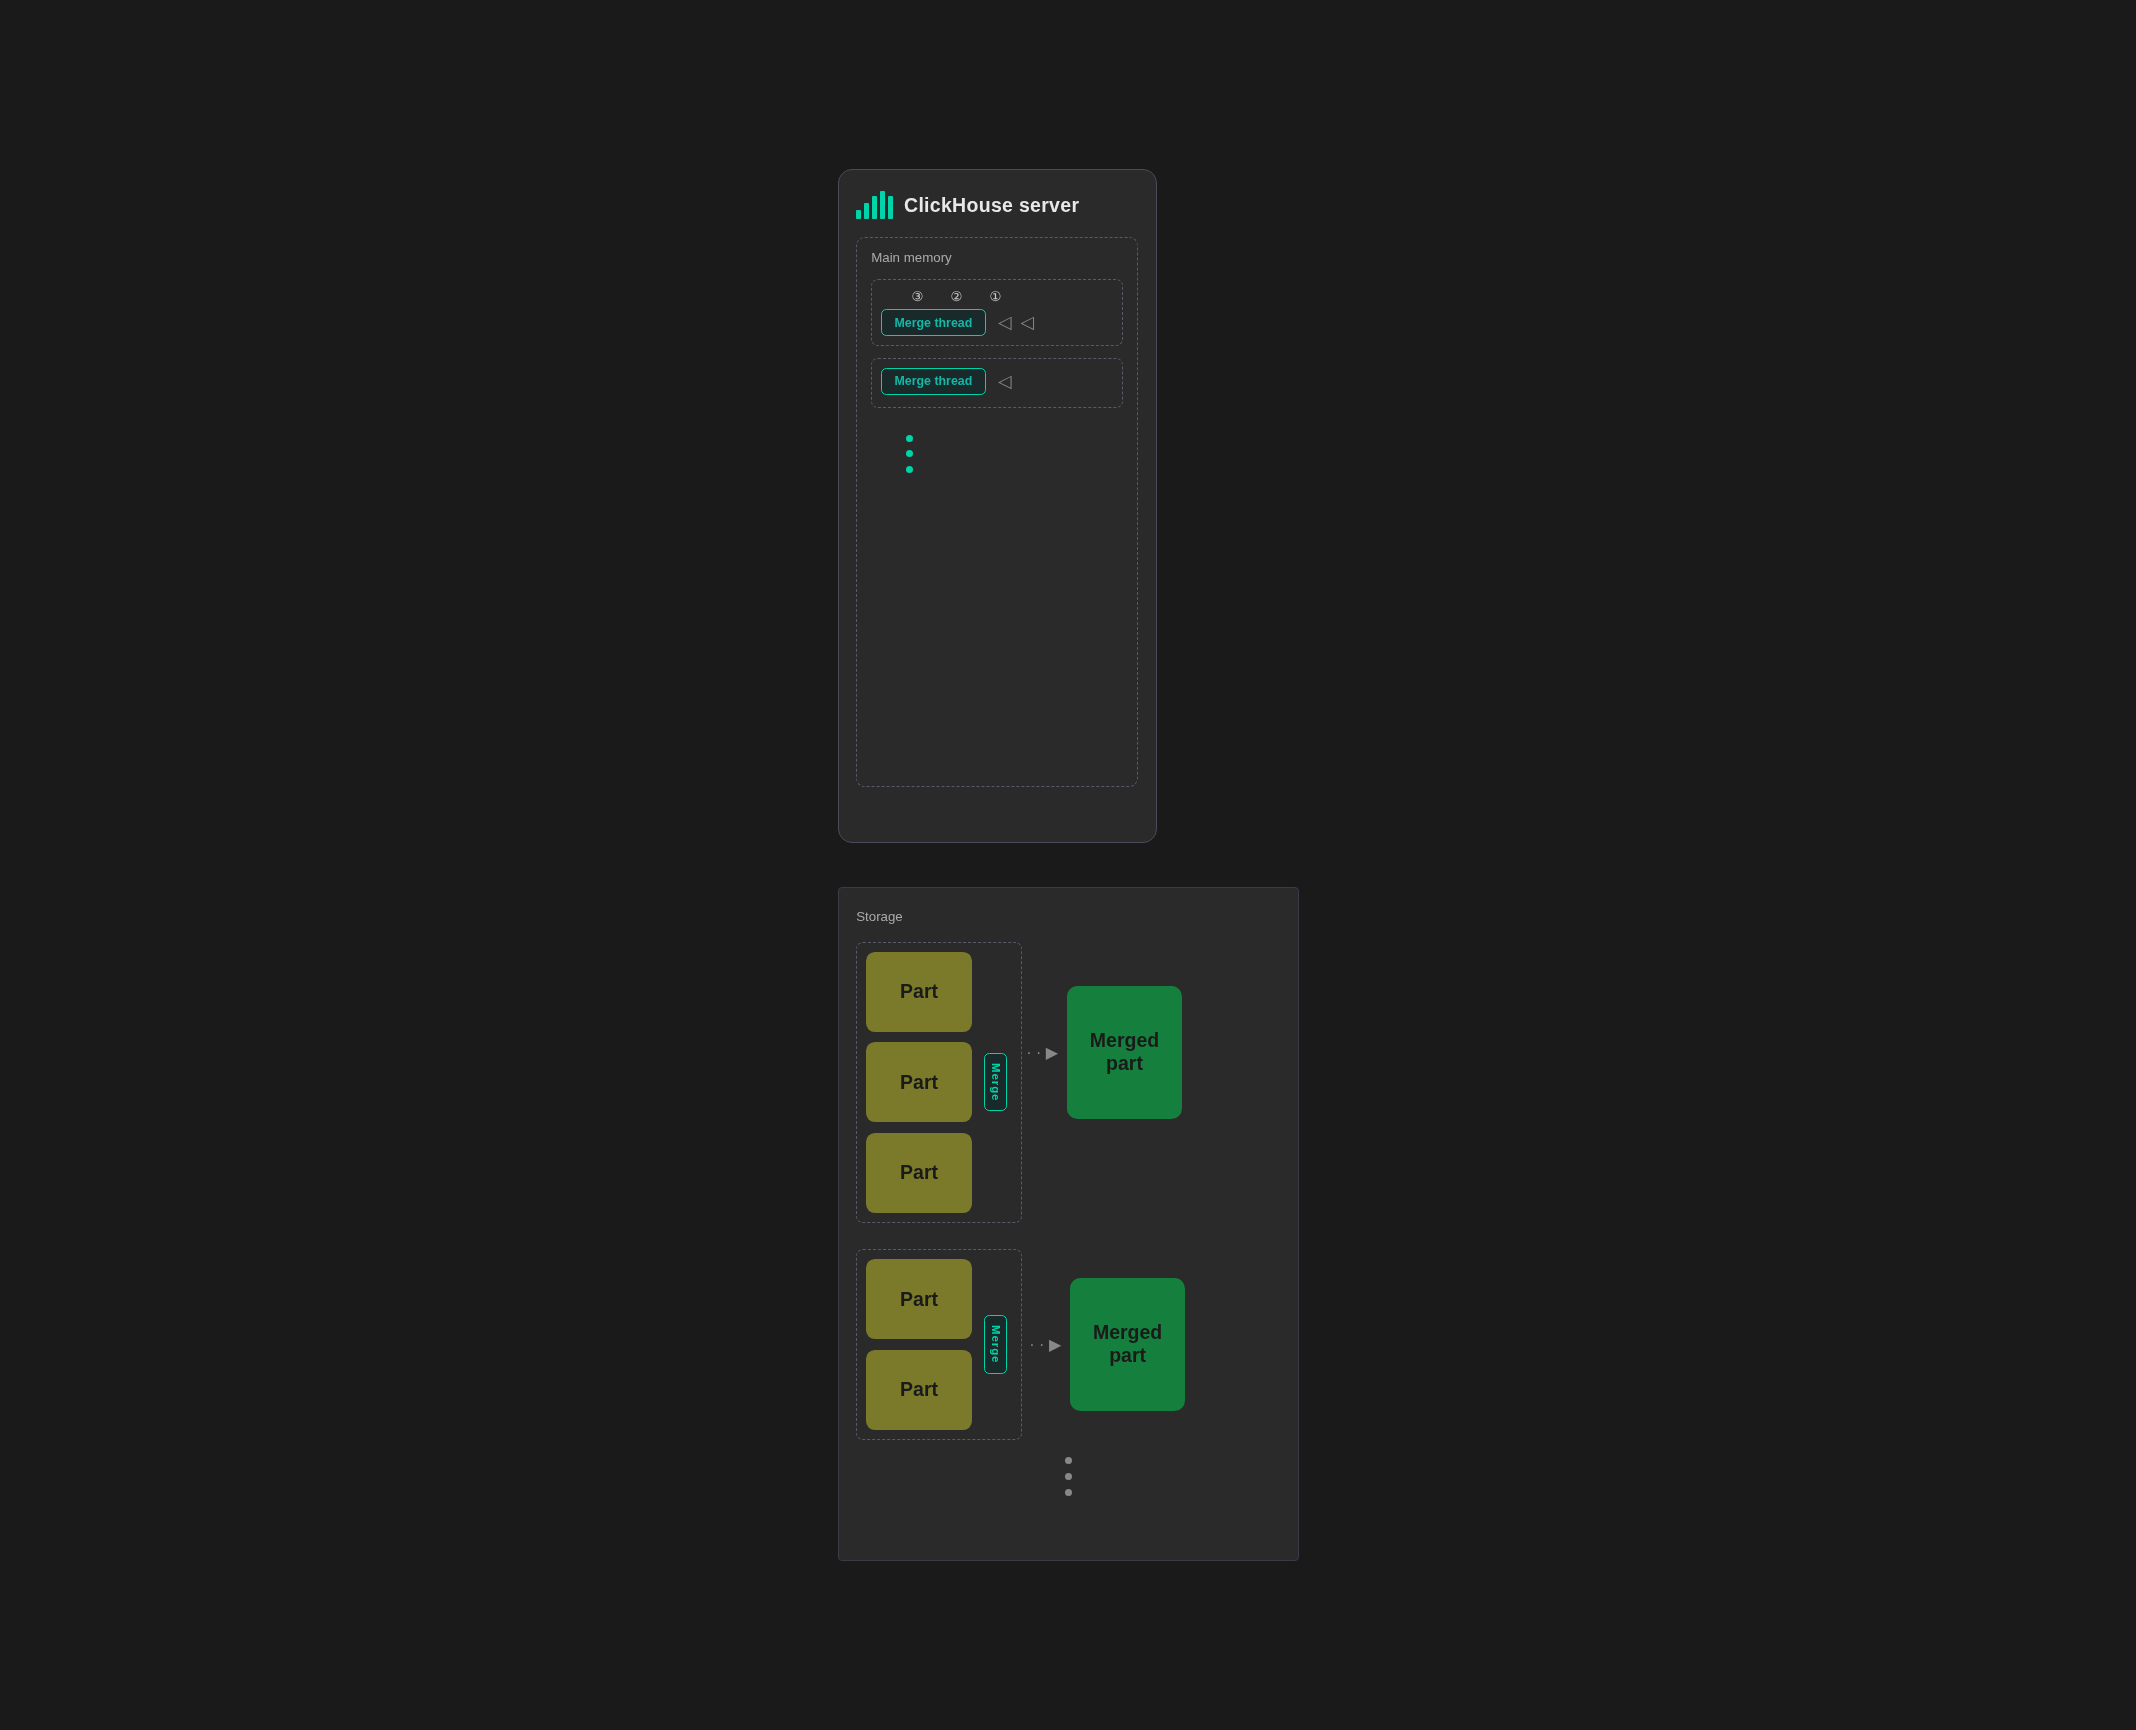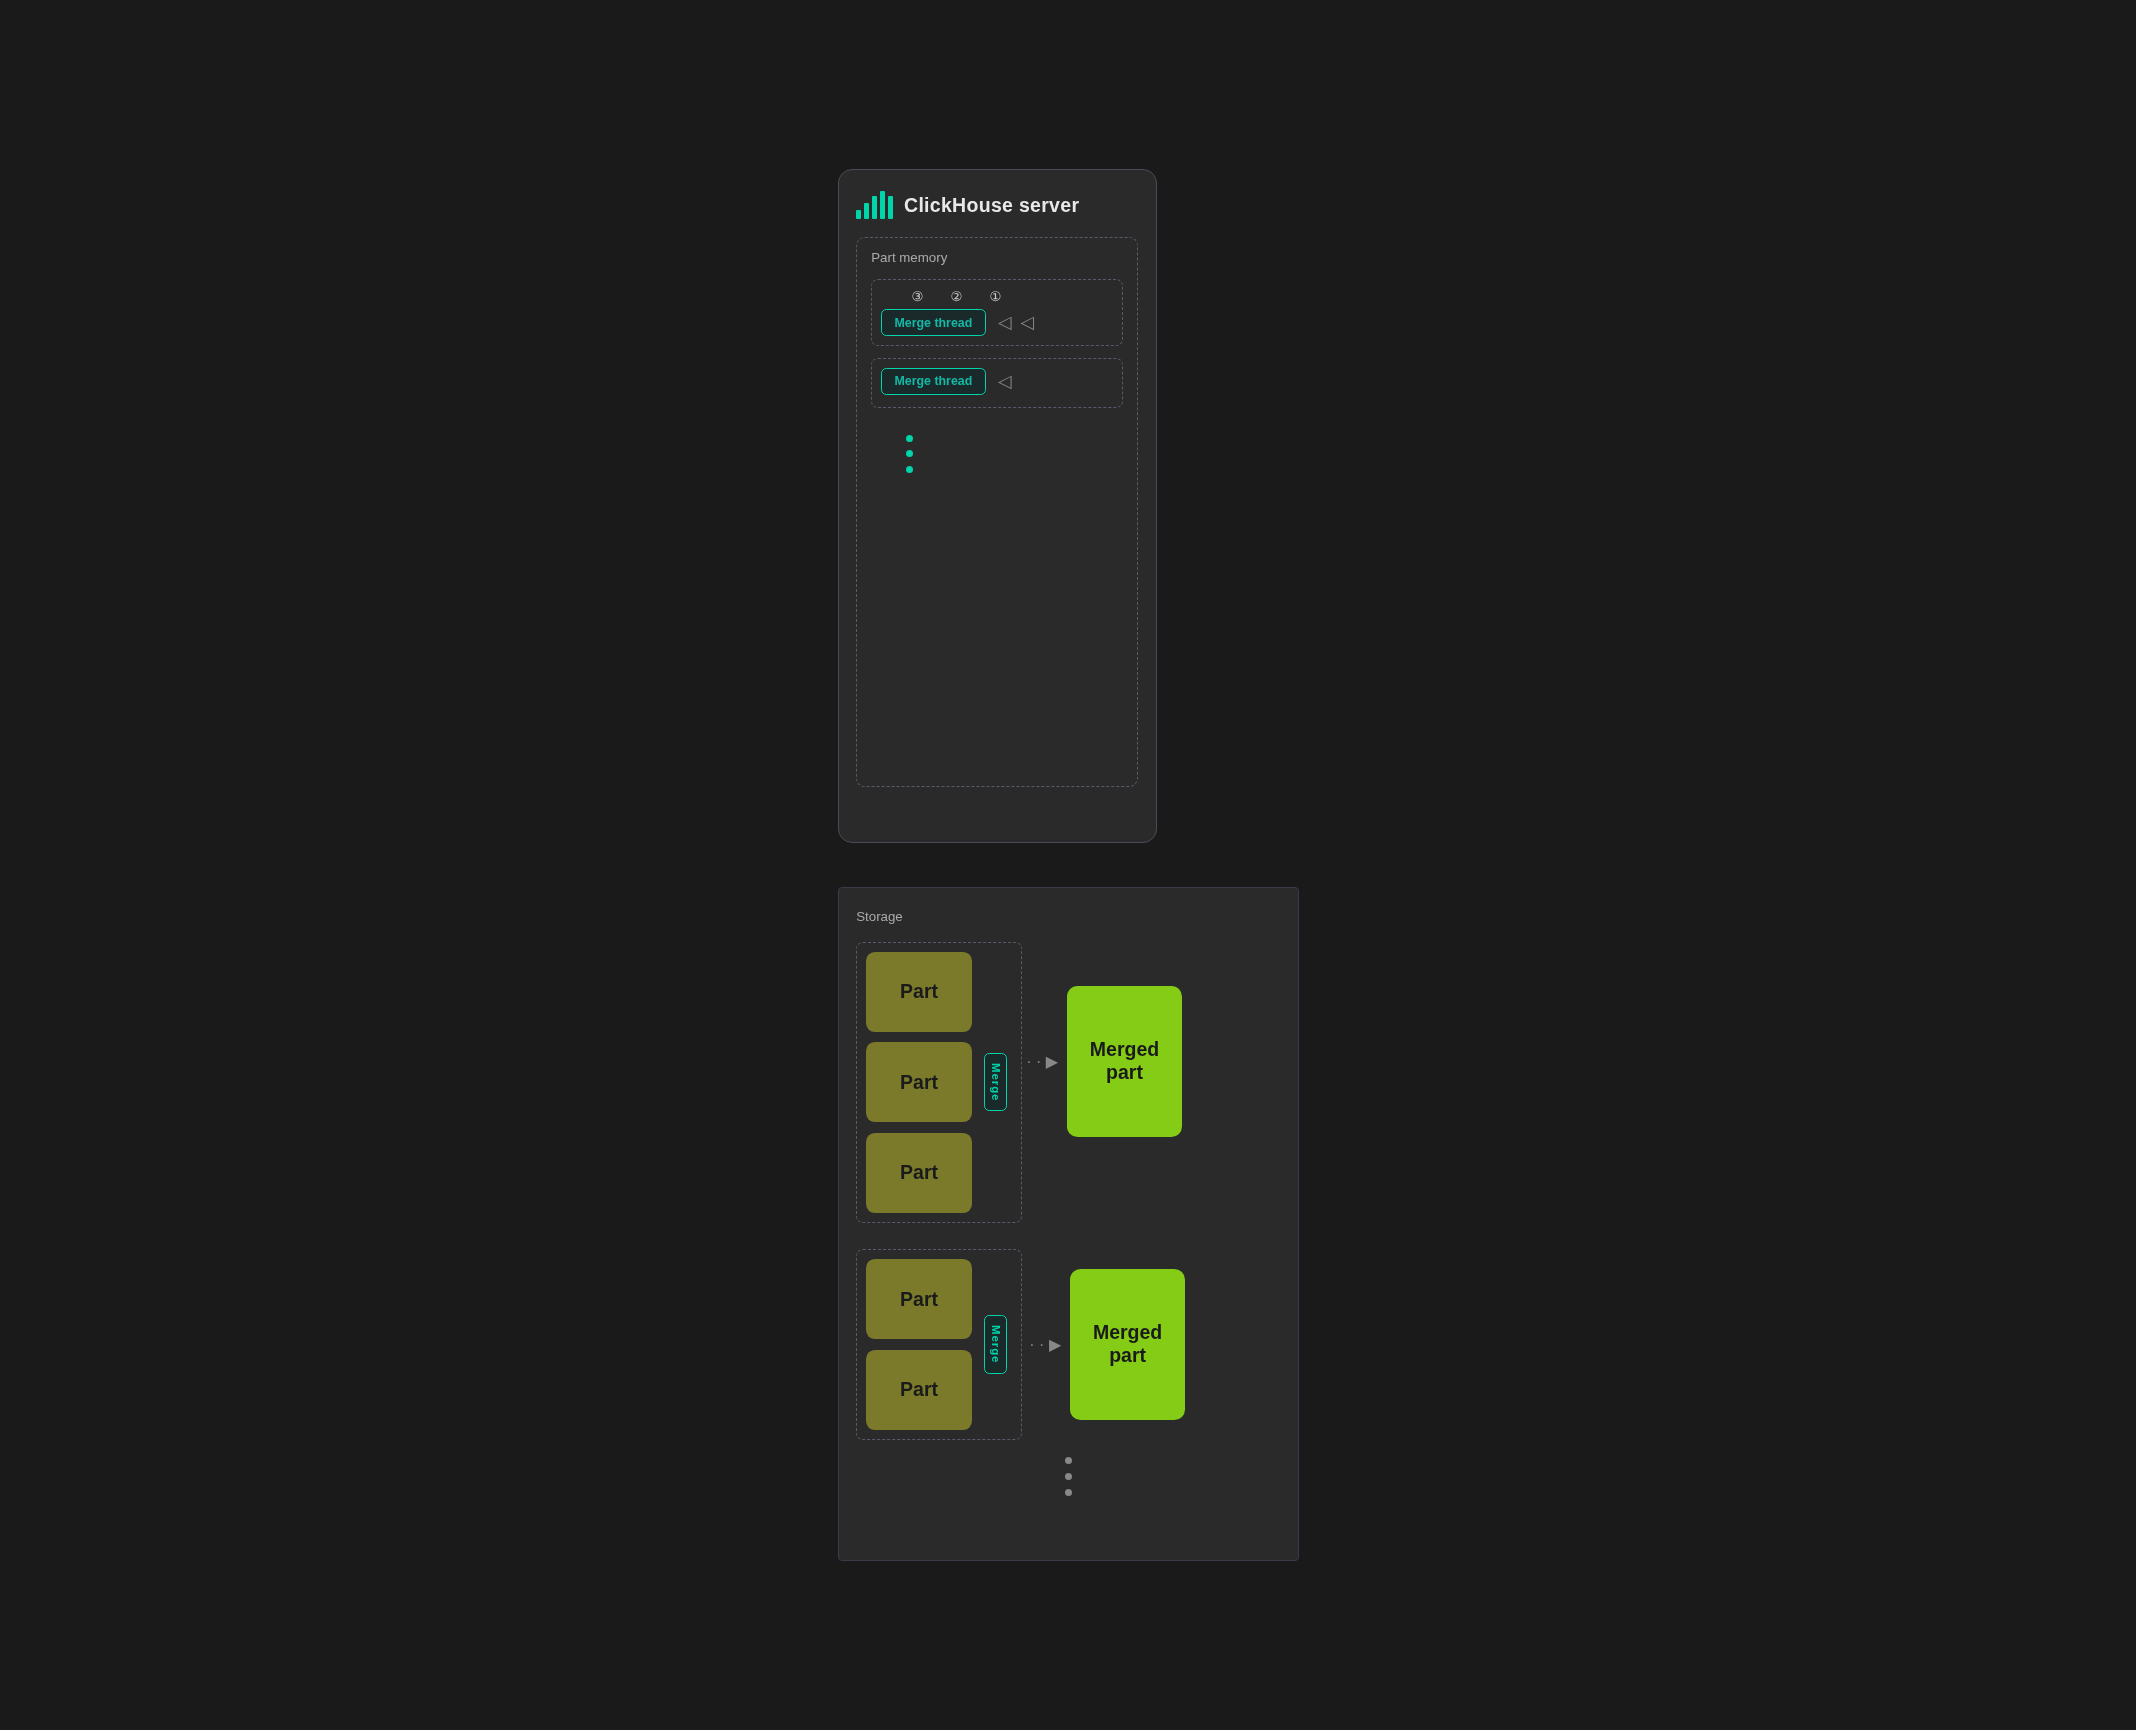--- a/index.html
+++ b/index.html
@@ -138,24 +138,24 @@
       font-weight: 600;
       writing-mode: vertical-rl;
       text-orientation: mixed;
       padding: 8.9px 4.4px;
       align-self: center;
       margin: 0 5.3px;
       letter-spacing: 0.9px;
     }
 
     .merged-part-box {
-      background: #84cc16;
+      background: #15803d;
       border-radius: 10.6px;
       width: 115px;
-      height: 151px;
+      height: 133px;
       display: flex;
       align-items: center;
       justify-content: center;
       color: #1a1a1a;
       font-size: 19.5px;
       font-weight: 700;
       text-align: center;
       line-height: 1.2;
     }
 
@@ -193,21 +193,21 @@
         <div class="bar" style="height:8.9px"></div>
         <div class="bar" style="height:16px"></div>
         <div class="bar" style="height:23px"></div>
         <div class="bar" style="height:28px"></div>
         <div class="bar" style="height:23px"></div>
       </div>
       <span class="server-title-text">ClickHouse server</span>
     </div>
 
     <div class="main-memory">
-      <div class="main-memory-label">Part memory</div>
+      <div class="main-memory-label">Main memory</div>
 
       <div style="border:0.9px dashed #5a5a6a;border-radius:7px;padding:8.9px 8.9px 8.9px 8.9px;margin-bottom:12.4px;">
         <div class="step-numbers">
           <span class="step-num">③</span>
           <span class="step-num">②</span>
           <span class="step-num">①</span>
         </div>
         <div class="merge-thread-row">
           <div class="merge-thread-badge">Merge thread</div>
           <span style="color:#888;font-size:17.7px;margin-left:3.5px;">◁</span>

